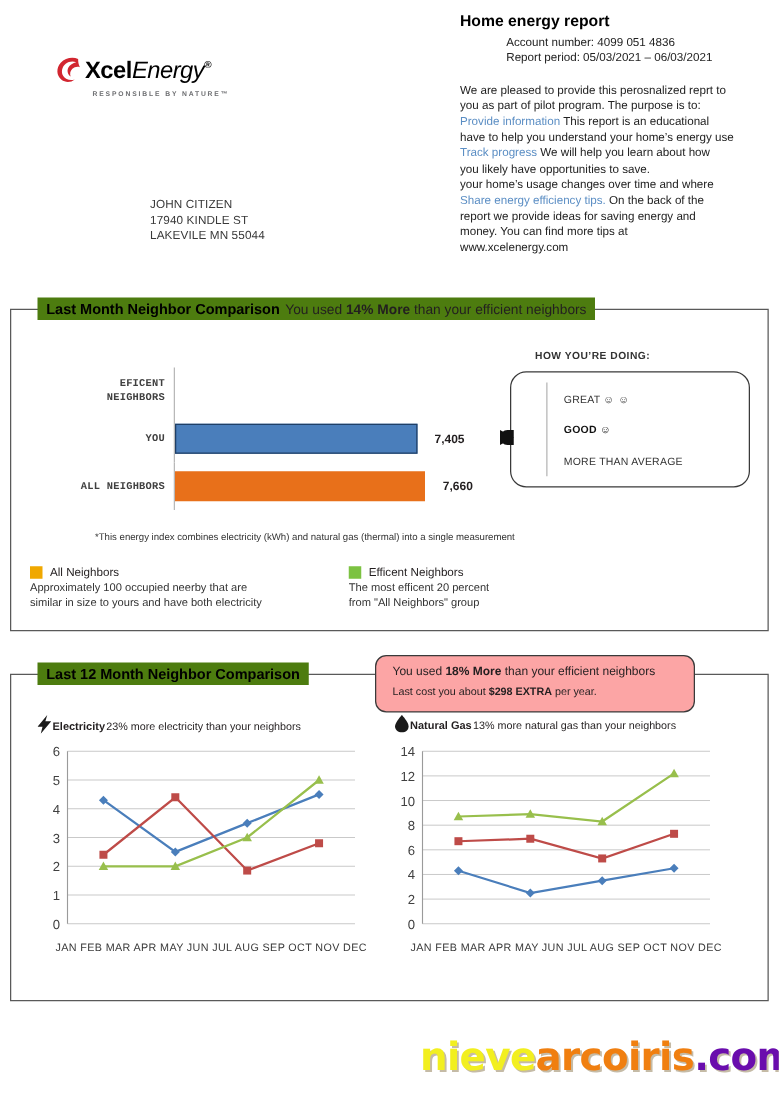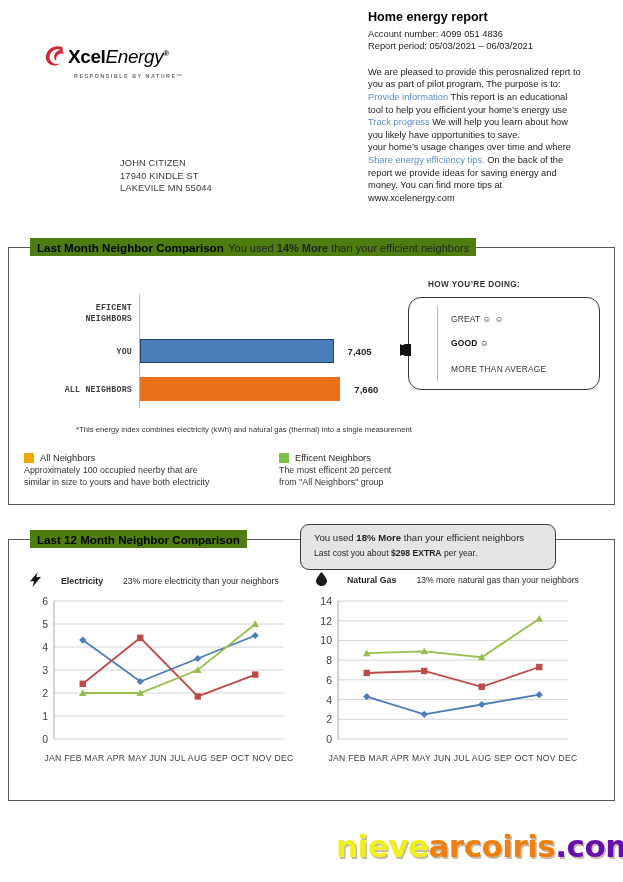--- a/index.html
+++ b/index.html
@@ -24,21 +24,21 @@
   .logo-word .reg { font-size:8px; vertical-align:super; }
   .logo-tag {
     margin-top:3px; margin-left:32px;
     font-size:5.4px; letter-spacing:1.5px; font-weight:bold; color:#6d6e71;
   }
 
   .address { position:absolute; left:120px; top:157px; font-size:9.4px; line-height:12.6px; color:#3a3a3a; letter-spacing:0.1px;}
 
   .report-head { position:absolute; left:368px; top:10px; width:245px; }
   .rh-title { font-size:12.6px; font-weight:bold; color:#000; margin-bottom:4px; }
-  .rh-line { font-size:9.3px; line-height:12.4px; color:#222; }
+  .rh-line { font-size:9.3px; line-height:12.4px; color:#222;margin-left:37px; }
   .rh-body { margin-top:13px; font-size:9.3px; line-height:12.6px; color:#222; }
   .blue { color:#5b8ec4; }
   .blue-b { color:#5b8ec4;margin-top:20px; }
 
   
   .panel { position:absolute; left:8px; width:607px; }
   .panel-border {
     position:absolute; left:0; top:0; width:100%; height:100%;
     border:1.1px solid #595959; pointer-events:none;
   }
@@ -95,27 +95,27 @@
   .neigh-col { width:255px; }
   .neigh-col2 { width:205px; }
   .neigh-head { display:flex; align-items:center; gap:6px; margin-bottom:2px; }
   .swatch { width:10px; height:10px; flex:0 0 auto; }
   .neigh-name { font-size:9.3px; color:#231f20; }
   .neigh-desc { font-size:8.9px; line-height:11.8px; color:#333; }
 
   
   .cost-box {
     position:absolute; left:292px; top:-15px; width:256px; height:46px;
-    border:1.3px solid #3a3a3a; border-radius:9px; background:#e5e5e5;
+    border:1.3px solid #3a3a3a; border-radius:9px; background:#fca5a5;
   }
   .cost-l1 { position:absolute; left:13px; top:7px; font-size:9.6px; color:#231f20; }
   .cost-l2 { position:absolute; left:13px; top:23px; font-size:8.6px; color:#231f20; }
   .cost-l1 b, .cost-l2 b { font-weight:bold; }
 
-  .fuel-row { position:absolute; top:33px; font-size:8.6px; color:#231f20; display:flex; align-items:center; gap:20px; }
+  .fuel-row { position:absolute; top:33px; font-size:8.6px; color:#231f20; display:flex; align-items:center; gap:1px; }
   .fuel-row b { font-weight:bold; font-size:8.8px; }
   #fuel-elec { left:22px; }
   #fuel-gas { left:308px; }
 
   .chartbox { position:absolute; top:52px; height:180px; }
   #chart-elec { left:12px; width:276px; }
   #chart-gas { left:296px; width:276px; }
 
   .cv { display:block; }
 
@@ -156,21 +156,21 @@
   <div class="report-head">
     <div class="rh-title">Home energy report</div>
     <div class="rh-line">Account number: 4099  051  4836</div>
     <div class="rh-line">Report period: 05/03/2021 – 06/03/2021</div>
     <div class="rh-body">
       <div>We are pleased to provide this perosnalized reprt to</div>
       <div>you as part of pilot program. The purpose is to:</div>
       <div>
         <span class="blue">Provide information</span><span> This report is an educational</span>
       </div>
-      <div>tool to help you efficient your home’s energy use</div>
+      <div>have to help you understand your home’s energy use</div>
       <div>
         <span class="blue">Track progress</span><span> We will help you learn about how</span>
       </div>
       <div>you likely have opportunities to save.</div>
       <div>your home’s usage changes over time and where</div>
       <div>
         <span class="blue-b">Share energy efficiency tips.</span><span> On the back of the</span>
       </div>
       <div>report we provide ideas for saving energy and</div>
       <div>money.  You can find more tips  at</div>

